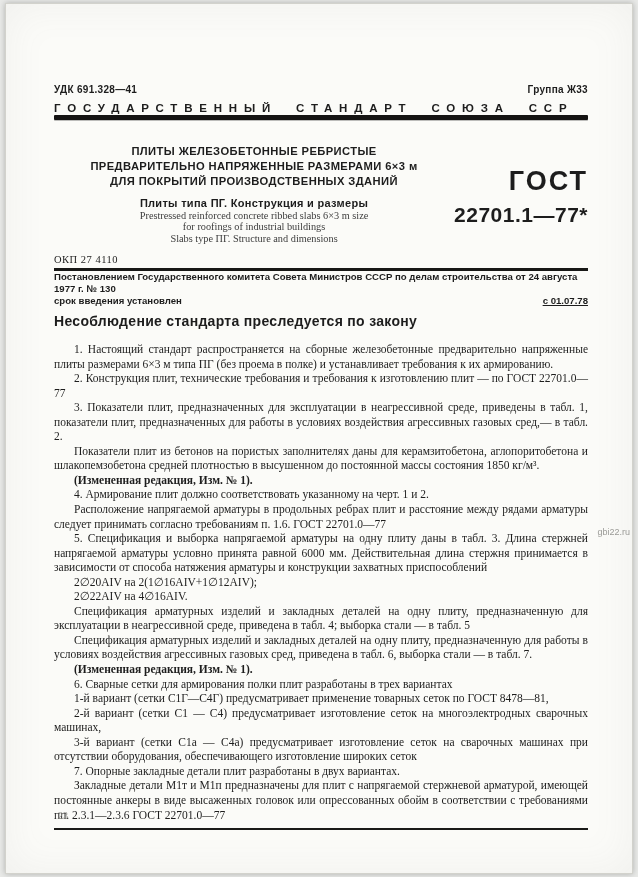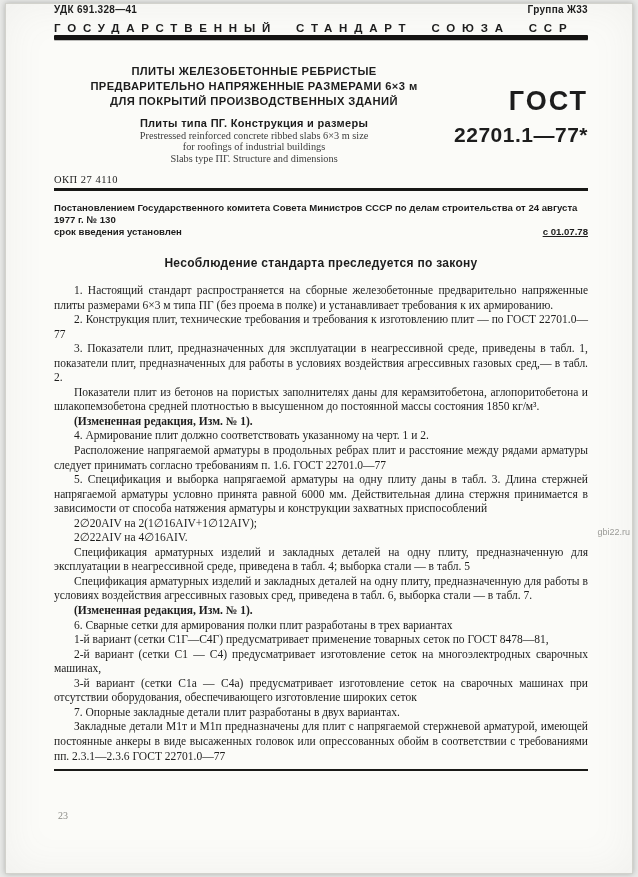--- a/index.html
+++ b/index.html
@@ -17,20 +17,21 @@
     background:#fbfbf8;
     box-shadow:0 0 6px rgba(0,0,0,.25), inset 0 0 40px rgba(120,120,110,.08);
     border:1px solid #d2d2cc;
   }
   .content{
     position:absolute;
     left:48px;right:44px;top:0;bottom:0;
   }
   
   .udk-row{
+    margin-top:80px;
     display:flex;justify-content:space-between;
     font-family:"Liberation Sans", sans-serif;
     font-weight:bold;font-size:10px;letter-spacing:.3px;
   }
   .org-line{
     margin-top:7px;
     font-family:"Liberation Sans", sans-serif;
     font-weight:bold;font-size:11.5px;
     letter-spacing:6.8px;word-spacing:9px;
     white-space:nowrap;
@@ -65,30 +66,29 @@
   }
   .gost-number{
     margin-top:6px;
     font-family:"Liberation Sans", sans-serif;
     font-weight:bold;font-size:21px;letter-spacing:.5px;
     white-space:nowrap;
   }
   .okp{margin-top:10px;font-size:10.5px;letter-spacing:.5px;}
   .rule2{margin-top:3px;height:3px;background:#181816;}
   .decree{
-    margin-top:11px;
     font-family:"Liberation Sans", sans-serif;
     font-weight:bold;font-size:9.6px;line-height:12px;
   }
   .decree-l2{display:flex;justify-content:space-between;}
   .decree-date{text-decoration:underline;}
   .law-notice{
-    margin-top:18px;text-align:center;
+    margin-top:6px;text-align:left;
     font-family:"Liberation Sans", sans-serif;
-    font-weight:bold;font-size:12px;letter-spacing:.3px;
+    font-weight:bold;font-size:14px;letter-spacing:.3px;
   }
   
   .body-text{margin-top:13px;}
   .para{
     margin:0;font-size:11.5px;line-height:14.55px;
     text-align:justify;text-indent:20px;
   }
   .para.bold{font-weight:bold;}
   .para.formula{text-align:left;}
   

